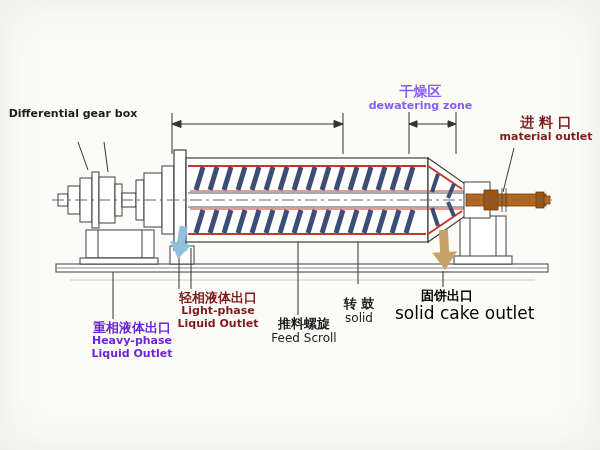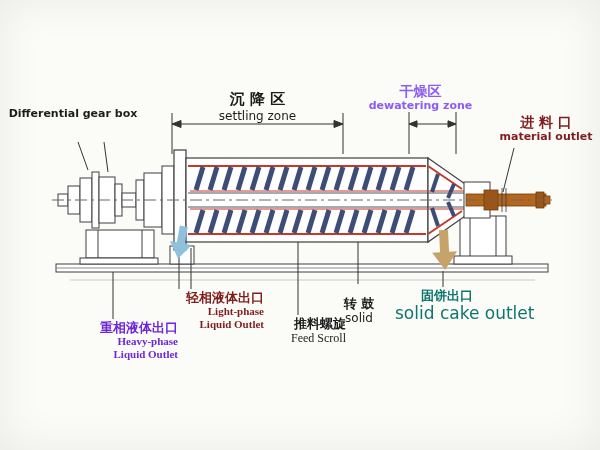--- a/index.html
+++ b/index.html
@@ -4,30 +4,30 @@
 <style>
   html,body{margin:0;padding:0;background:#ffffff;}
   .stage{
     position:relative;width:600px;height:450px;overflow:hidden;
     background:#fbfbf8;
     box-shadow:inset 0 0 45px rgba(0,0,0,0.07);
     font-family:"DejaVu Sans","Liberation Sans",sans-serif;
   }
   .stage svg{position:absolute;left:0;top:0;}
   .lbl{position:absolute;line-height:1.18;text-align:center;}
-  .lbl.left{text-align:right;font-family:Liberation Serif, serif;}
+  .lbl.left{text-align:center;}
   .zh{font-weight:bold;font-size:14px;white-space:nowrap;}
   .zh.big{font-size:15px;}
   .en{font-size:11px;font-weight:bold;white-space:nowrap;}
   .en.normal{font-weight:normal;font-size:12px;}
   .c-black{color:#1c1c1c;}
   .c-red{color:#8b5cf6;}
   .c-orange{color:#7f1d1d;}
   .c-blue{color:#6d28d9;}
-  .c-dark{color:#0f766e;}
+  .c-dark{color:#000000;}
 </style>
 </head>
 <body>
 
 <div class="stage">
 
   <svg width="600" height="450" viewBox="0 0 600 450">
 
     <g stroke="#3f3f3f" stroke-width="1" fill="#ffffff">
       <rect x="56" y="264" width="492" height="8"></rect>
@@ -175,24 +175,20 @@
     <g fill="#c6a369" transform="rotate(-3 444 250)">
       <rect x="440" y="230" width="9" height="24"></rect>
       <polygon points="432,252 457,252 444,270"></polygon>
     </g>
   </svg>
 
   <div class="lbl c-black" style="left:6px;top:108px;width:134px;">
     <div class="en">Differential gear box</div>
   </div>
 
-  <div class="lbl c-black" style="left:185px;top:91px;width:145px;">
-    <div class="zh big">沉 降 区</div>
-    <div class="en normal">settling zone</div>
-  </div>
 
   <div class="lbl c-red" style="left:368px;top:83px;width:105px;">
     <div class="zh">干燥区</div>
     <div class="en">dewatering zone</div>
   </div>
 
   <div class="lbl c-orange" style="left:498px;top:114px;width:96px;">
     <div class="zh">进 料 口</div>
     <div class="en">material outlet</div>
   </div>

